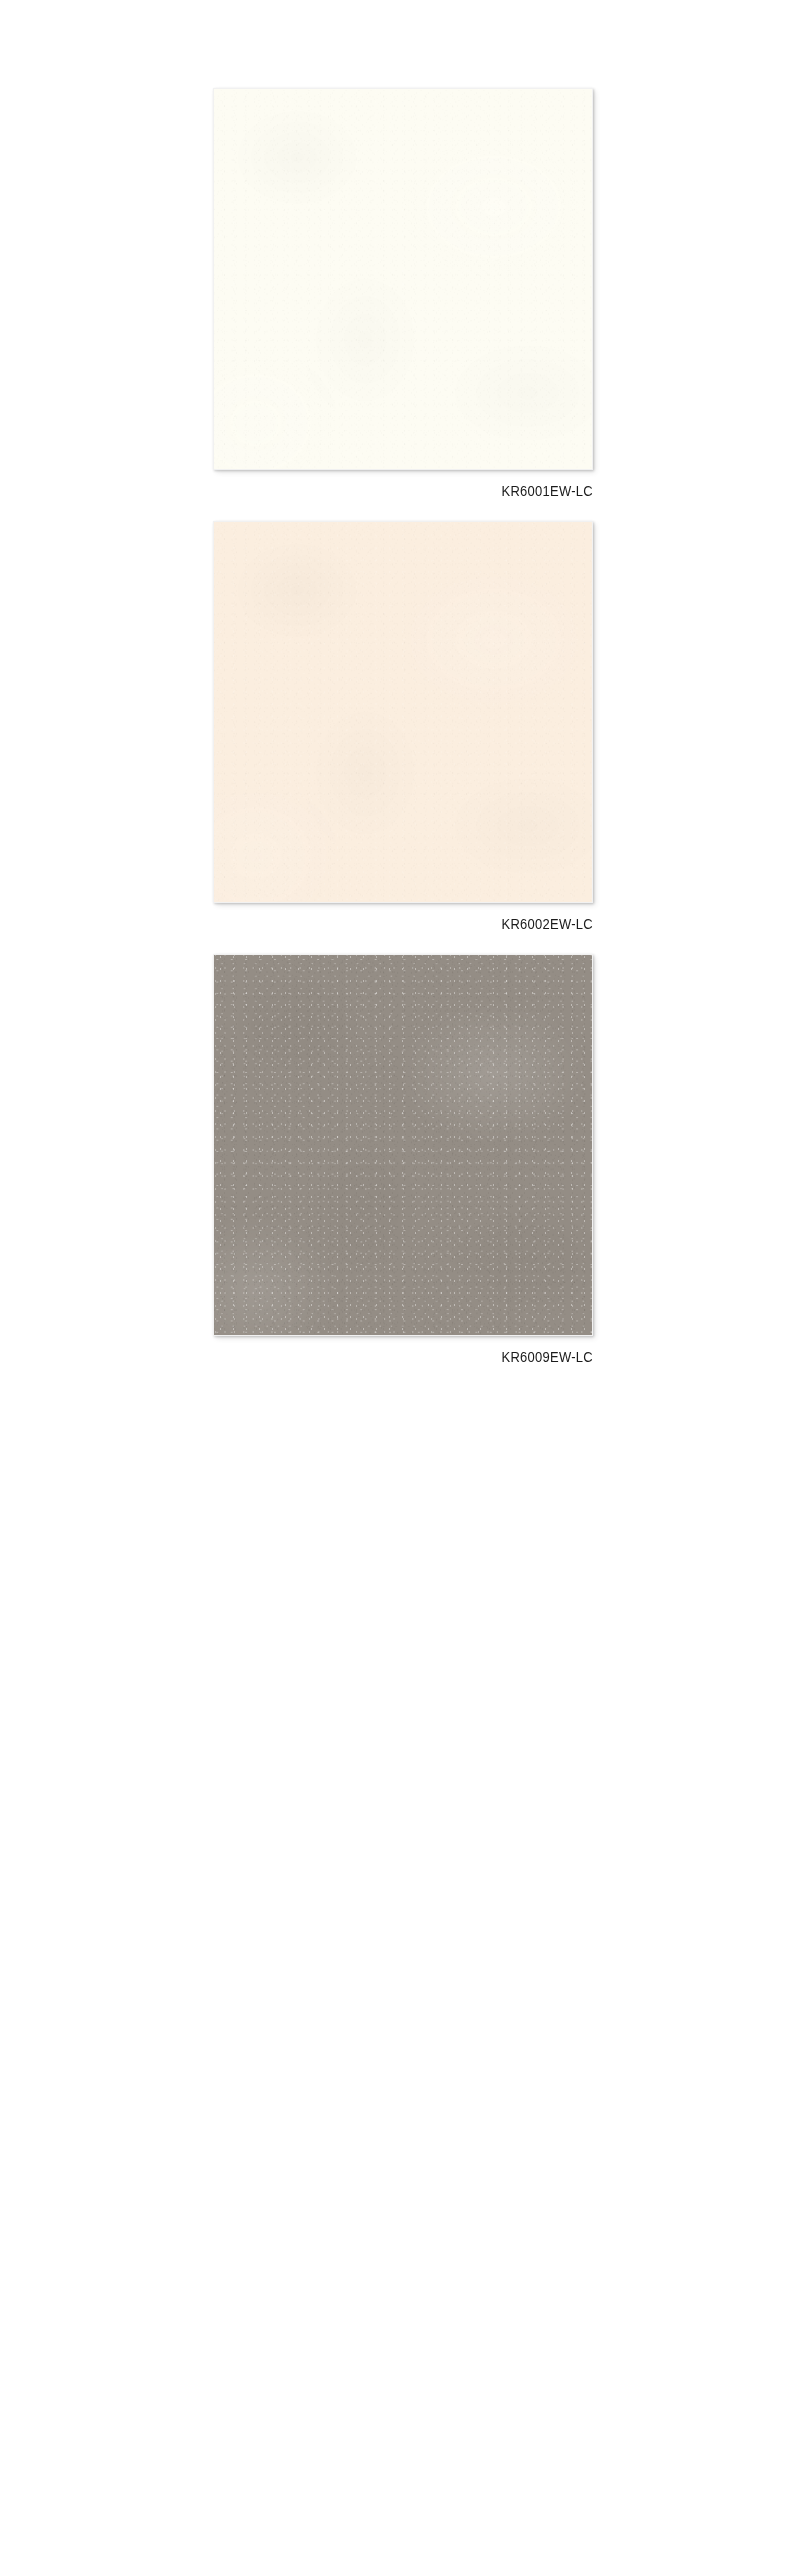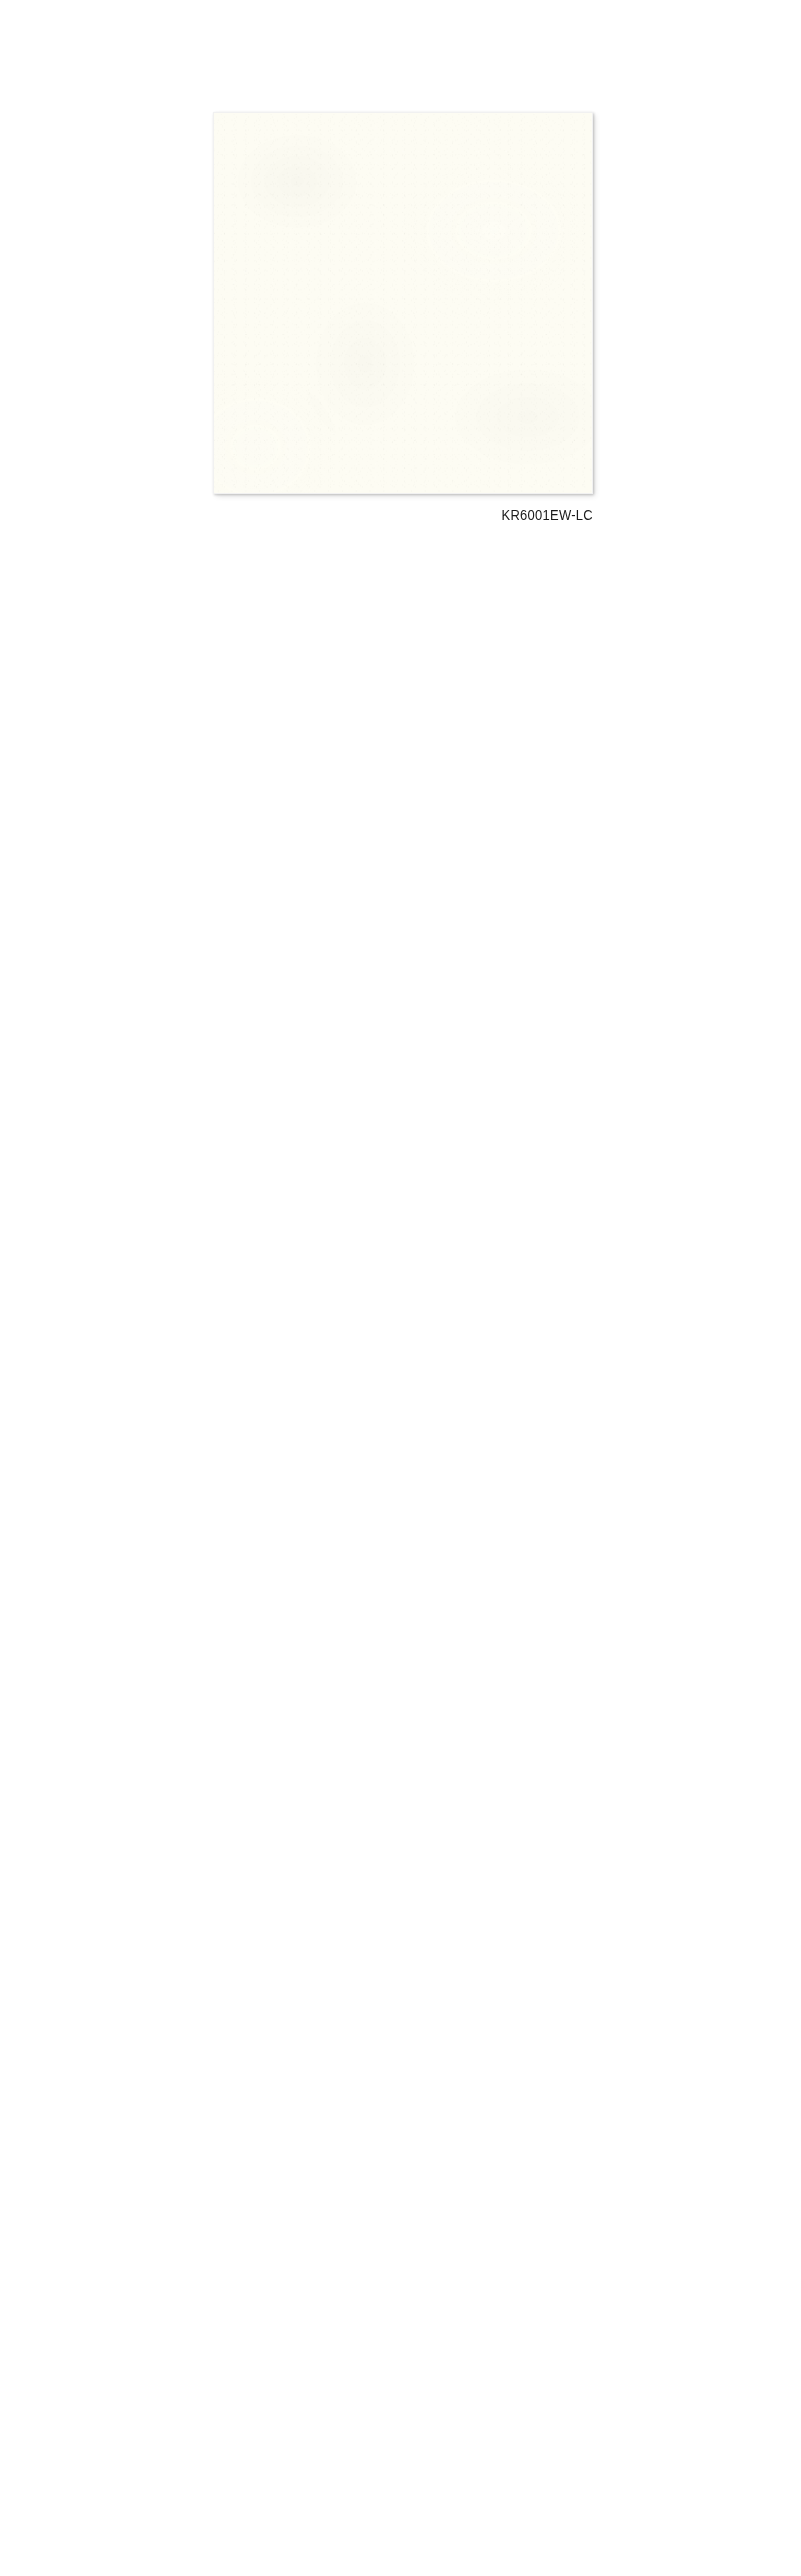--- a/index.html
+++ b/index.html
@@ -17,21 +17,21 @@
     font-family: "Liberation Sans", sans-serif;
     position: relative;
     overflow: hidden;
   }
 
   .sheet {
     position: relative;
     width: 802px;
     height: 2264px;
     background: #ffffff;
-    padding-top: 112px;
+    padding-top: 88px;
   }
 
   .swatch-group {
     width: 380px;
     margin: 0 0 0 213px;
   }
 
   .swatch-item {
     width: 380px;
     margin-bottom: 21px;
@@ -119,19 +119,35 @@
 
     <div class="swatch-item">
       <div class="swatch-chip grain-subtle">
         <div class="fill" style="background-color: rgb(253, 252, 243);"></div>
         <div class="mottle"></div>
         <div class="grain"></div>
       </div>
       <div class="swatch-label" style="color: rgb(27, 27, 27);">KR6001EW-LC</div>
     </div>
 
+    <div class="swatch-item">
+      <div class="swatch-chip grain-subtle">
+        <div class="fill" style="background-color: rgb(251, 238, 223);"></div>
+        <div class="mottle"></div>
+        <div class="grain"></div>
+      </div>
+      <div class="swatch-label" style="color: rgb(27, 27, 27);">KR6002EW-LC</div>
+    </div>
 
 
 
+    <div class="swatch-item">
+      <div class="swatch-chip grain-strong">
+        <div class="fill" style="background-color: rgb(148, 141, 133);"></div>
+        <div class="mottle"></div>
+        <div class="grain"></div>
+      </div>
+      <div class="swatch-label" style="color: rgb(27, 27, 27);">KR6009EW-LC</div>
+    </div>
 
   </div>
 </div>
 
 
 </body></html>

